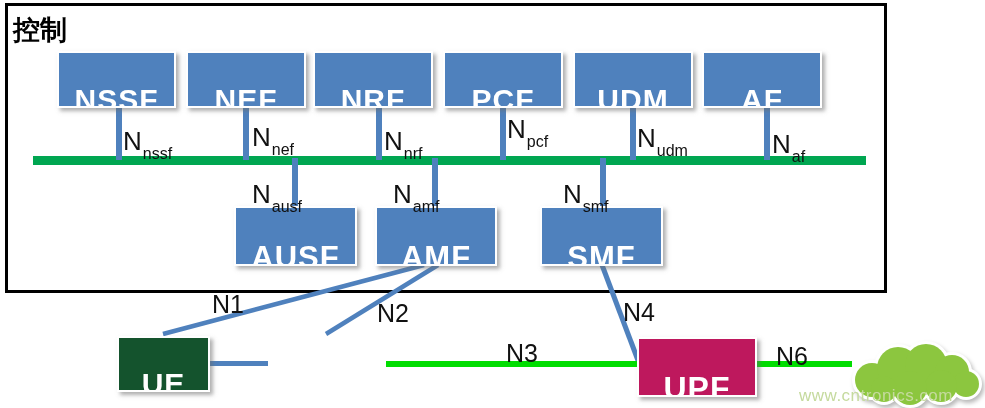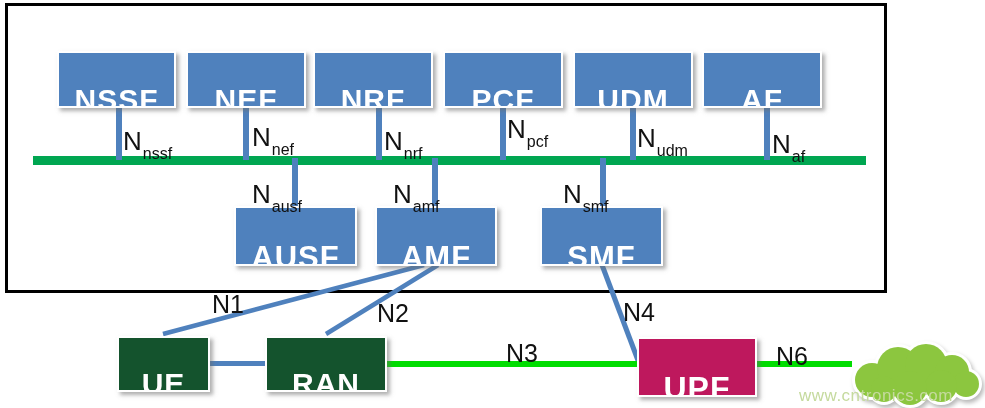--- a/index.html
+++ b/index.html
@@ -48,20 +48,21 @@
     position:absolute;left:799px;top:386px;z-index:4;
     font-size:17px;color:#c5da9e;letter-spacing:0.5px;white-space:nowrap;
   }
 </style>
 </head>
 <body>
 
 <div class="canvas">
 
   <div class="control-rect"></div>
+  <div class="control-title">控制</div>
 
   <svg class="diag-svg">
     <line x1="163" y1="334" x2="424" y2="265" stroke="#4F81BD" stroke-width="4.5"></line>
     <line x1="326" y1="334" x2="438" y2="265" stroke="#4F81BD" stroke-width="4.5"></line>
     <line x1="602" y1="265" x2="639" y2="363" stroke="#4F81BD" stroke-width="5"></line>
   </svg>
 
   <div class="bus"></div>
 
   <div class="vstub" style="left:116px;top:107px;height:53px;"></div>
@@ -115,23 +116,20 @@
     <span class="lbl">SMF</span>
   </div>
 
   <div class="hline" style="left:207px;top:361px;width:61px;height:5px;background:#4F81BD;"></div>
   <div class="hline" style="left:386px;top:361px;width:252px;height:6px;background:#00DD00;"></div>
   <div class="hline" style="left:756px;top:361px;width:96px;height:6px;background:#00DD00;"></div>
 
   <div class="node cyan" style="left:117px;top:336px;width:93px;height:56px;font-size:30px;">
     <span class="lbl">UE</span>
   </div>
-  <div class="node cyan" style="left:265px;top:336px;width:122px;height:56px;font-size:30px;">
-    <span class="lbl">RAN</span>
-  </div>
   <div class="node greenbox" style="left:637px;top:337px;width:120px;height:60px;font-size:32px;">
     <span class="lbl">UPF</span>
   </div>
 
   <div class="linklbl" style="left:212px;top:292px;">N1</div>
   <div class="linklbl" style="left:377px;top:301px;">N2</div>
   <div class="linklbl" style="left:486px;top:341px;margin-left:20px;">N3</div>
   <div class="linklbl" style="left:623px;top:300px;">N4</div>
   <div class="linklbl" style="left:776px;top:344px;">N6</div>
 

